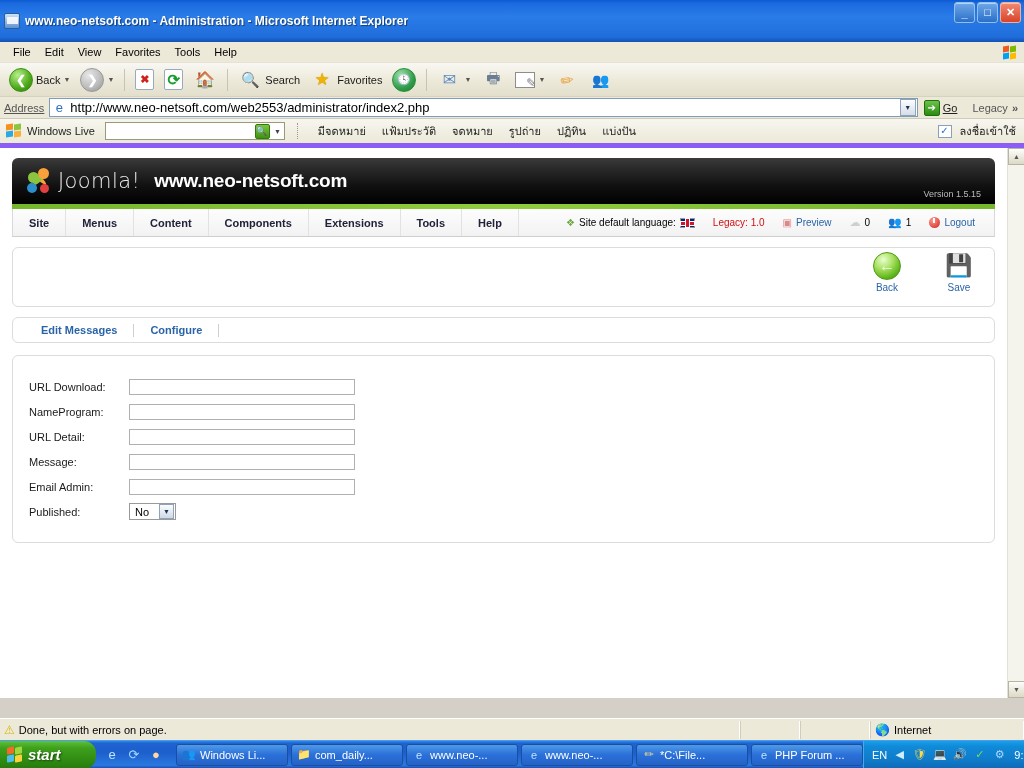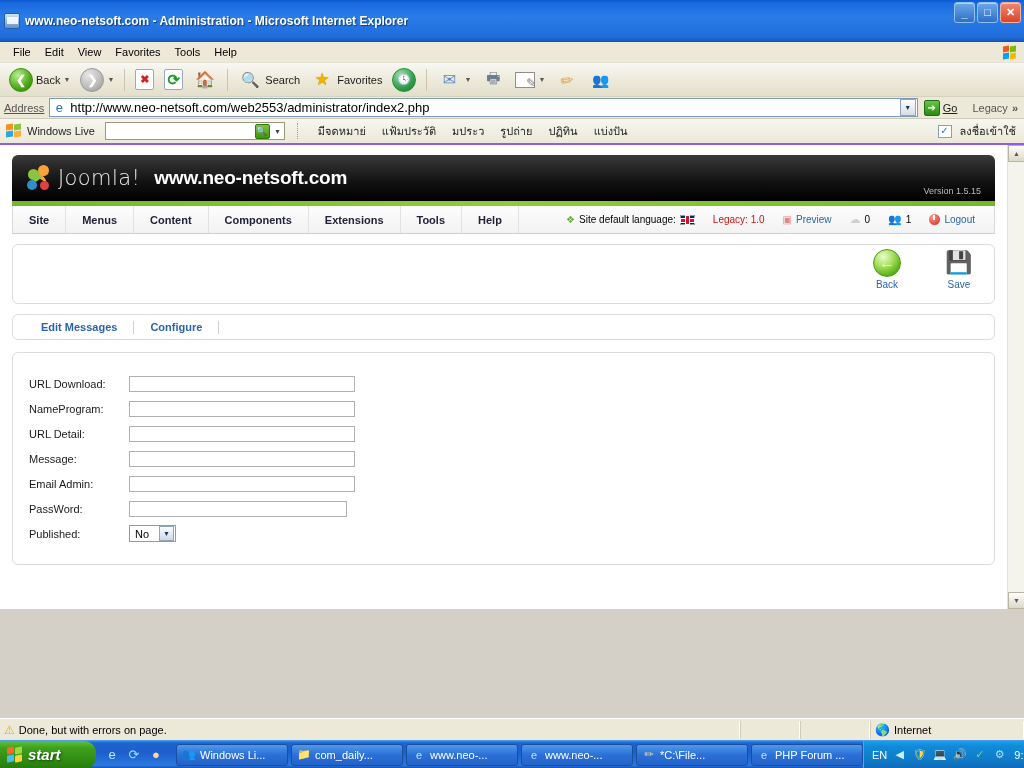--- a/index.html
+++ b/index.html
@@ -154,22 +154,22 @@
     font-family:"DejaVu Sans","Liberation Sans",sans-serif; }
   .wl-right { position:absolute; right:8px; display:flex; align-items:center; gap:8px; }
   .wl-check {
     width:14px;height:13px; background:#fff; border:1px solid #8aa0b8;
     display:flex; align-items:center; justify-content:center;
     color:#2a6fc8; font-size:10px; line-height:1;
   }
 
   
   .viewport {
-    position:absolute; left:0; top:143px; width:1024px; height:466px;
-    background:#fff; border-top:2px solid #8b5cf6;
+    position:absolute; left:0; top:143px; width:1024px; height:555px;
+    background:#fff; border-top:5px solid #8b5cf6;
     overflow:hidden;
   }
   .page-scroll {
     position:absolute; left:0; top:0; right:17px; bottom:0;
     background:#fff; overflow:hidden;
   }
   
   .vscroll {
     position:absolute; right:0; top:0; width:17px; bottom:0;
     background:#f0efe8; border-left:1px solid #e3e1d6;
@@ -456,21 +456,21 @@
     </span>
   <span class="wl-name">Windows Live</span>
   <div class="wl-search">
     <span class="fill"></span>
     <span class="wl-srch-ic">🔍</span>
     <span class="wl-dd">▼</span>
   </div>
   <span class="wl-dots"></span>
   <span class="wl-link">มีจดหมาย่</span>
   <span class="wl-link">แฟ้มประวัติ</span>
-  <span class="wl-link">มประว</span>
+  <span class="wl-link">จดหมาย</span>
   <span class="wl-link">รูปถ่าย</span>
   <span class="wl-link">ปฏิทิน</span>
   <span class="wl-link">แบ่งปัน</span>
   <div class="wl-right">
     <span class="wl-check">✓</span>
     <span class="wl-link" style="padding:0">ลงชื่อเข้าใช้</span>
   </div>
 </div>
 
 <div class="viewport">
@@ -565,24 +565,20 @@
         </div>
         <div class="frow">
           <span class="flabel">Message:</span>
           <input class="finput" style="width: 226px;" value="">
         </div>
         <div class="frow">
           <span class="flabel">Email Admin:</span>
           <input class="finput" style="width: 226px;" value="">
         </div>
         <div class="frow">
-          <span class="flabel">PassWord:</span>
-          <input class="finput" style="width: 218px;" value="">
-        </div>
-        <div class="frow">
           <span class="flabel">Published:</span>
           <div class="fselect">
             <span class="val">No</span>
             <span class="dd">▼</span>
           </div>
         </div>
       </div>
 
 
     </div>

